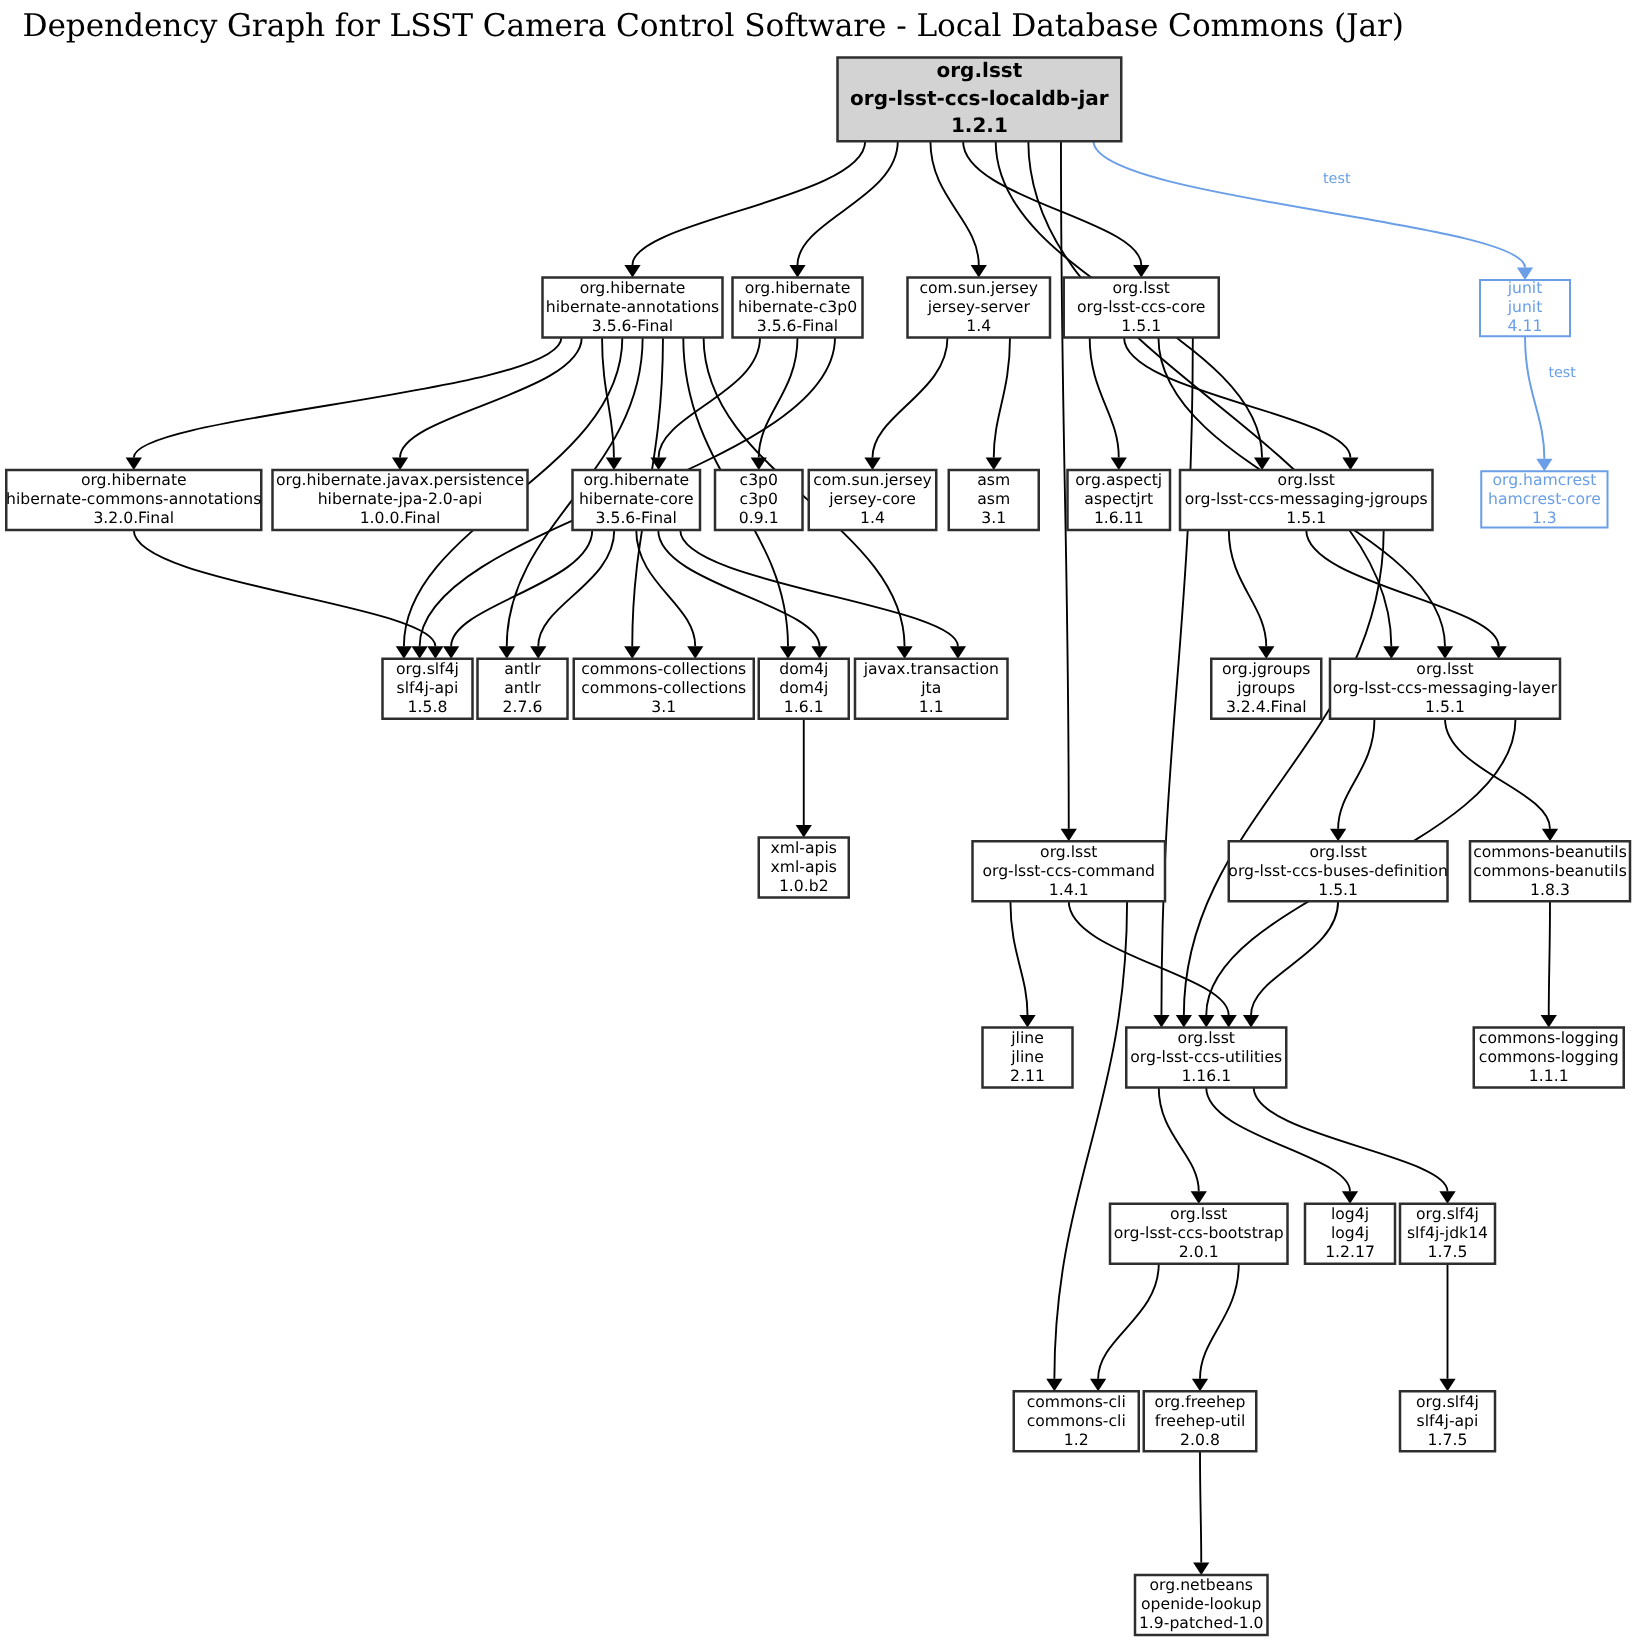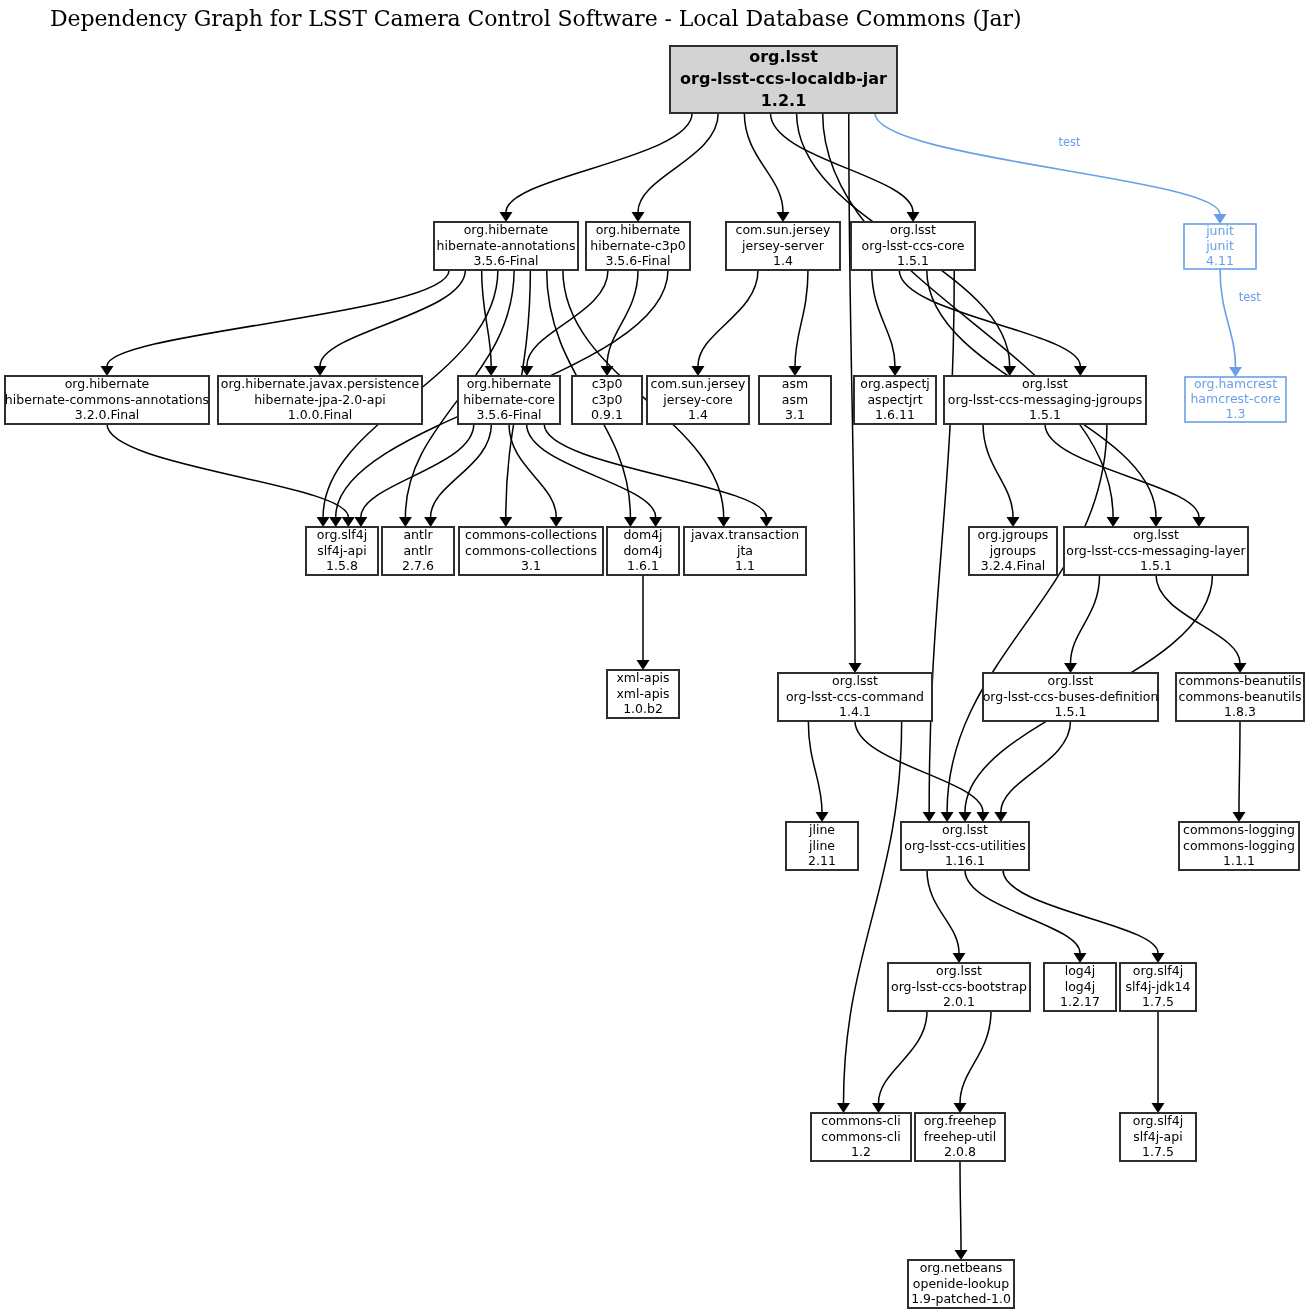--- a/index.html
+++ b/index.html
@@ -13,26 +13,25 @@
     height: 1315px;
     background: #ffffff;
     overflow: hidden;
     font-family: "DejaVu Sans", sans-serif;
   }
   #graph-title {
     position: absolute;
     left: 18px;
     top: 6px;
     font-family: "DejaVu Serif", serif;
-    font-size: 22px;
+    font-size: 25px;
     font-weight: normal;
     color: #000000;
     white-space: nowrap;
     letter-spacing: -0.1px;
-    margin-left: 32px;
   }
   svg#graph-canvas {
     position: absolute;
     left: 0;
     top: 0;
     width: 1311px;
     height: 1315px;
   }
   .node-box {
     fill: #ffffff;

